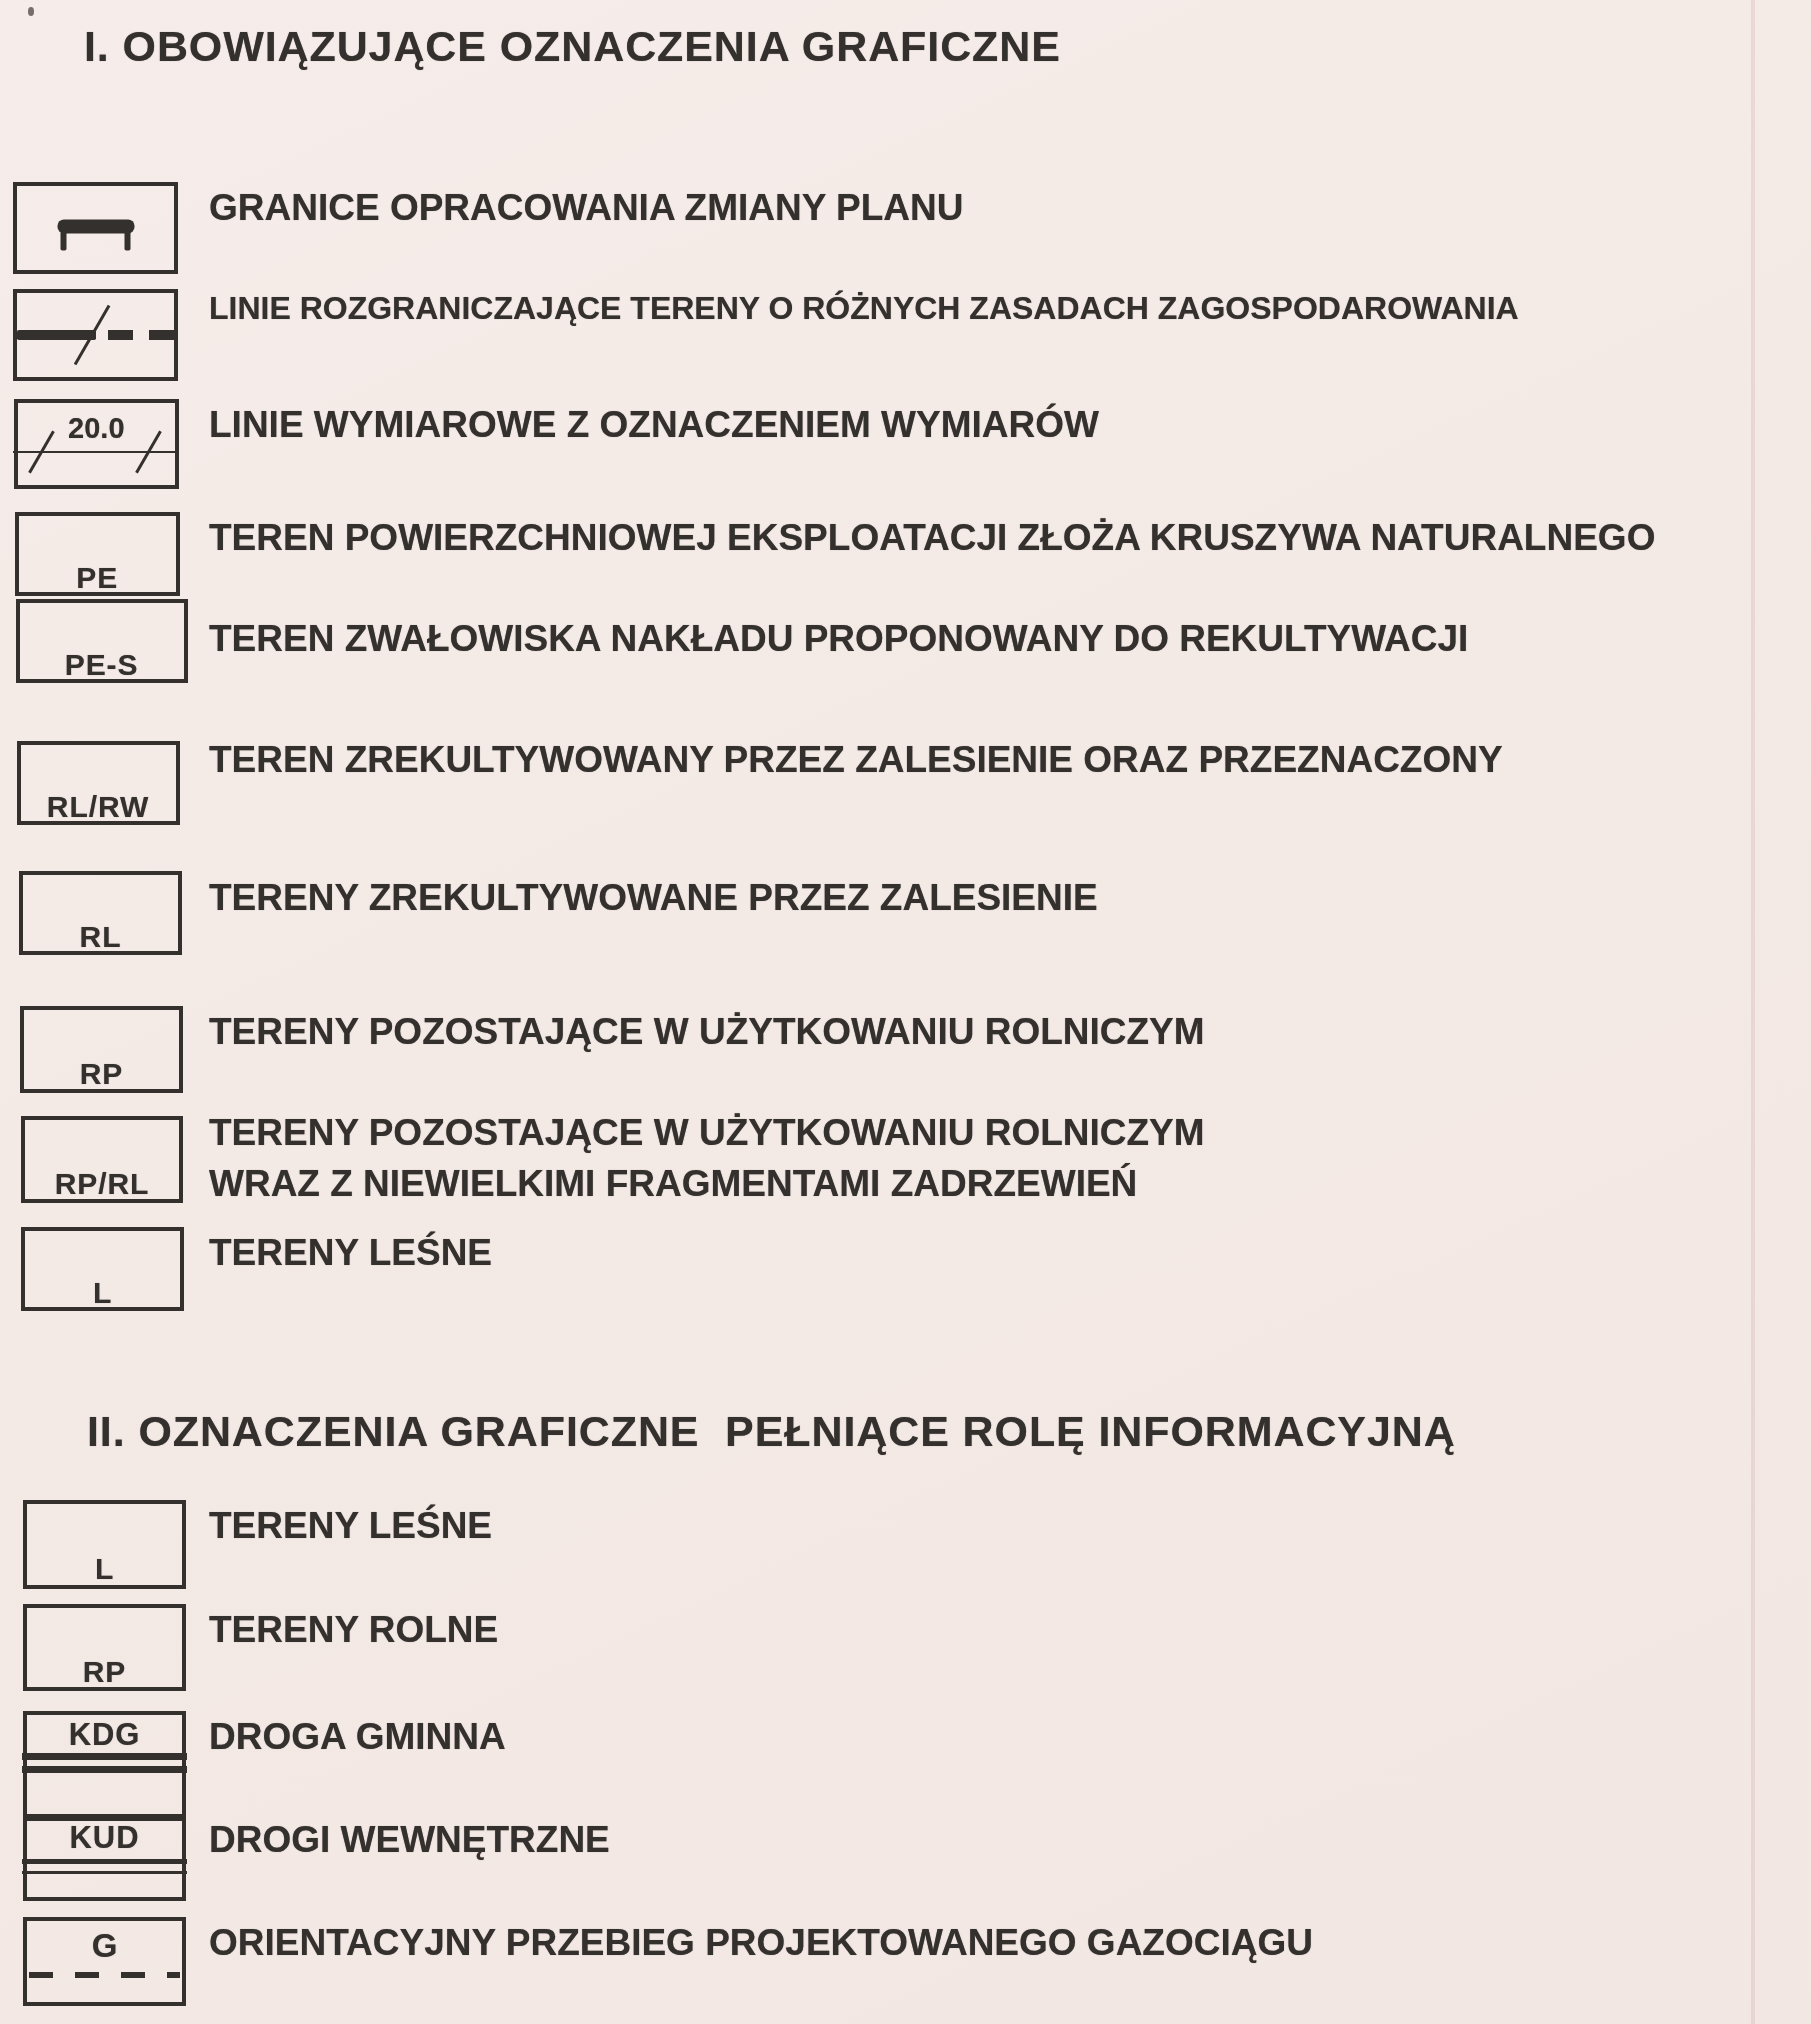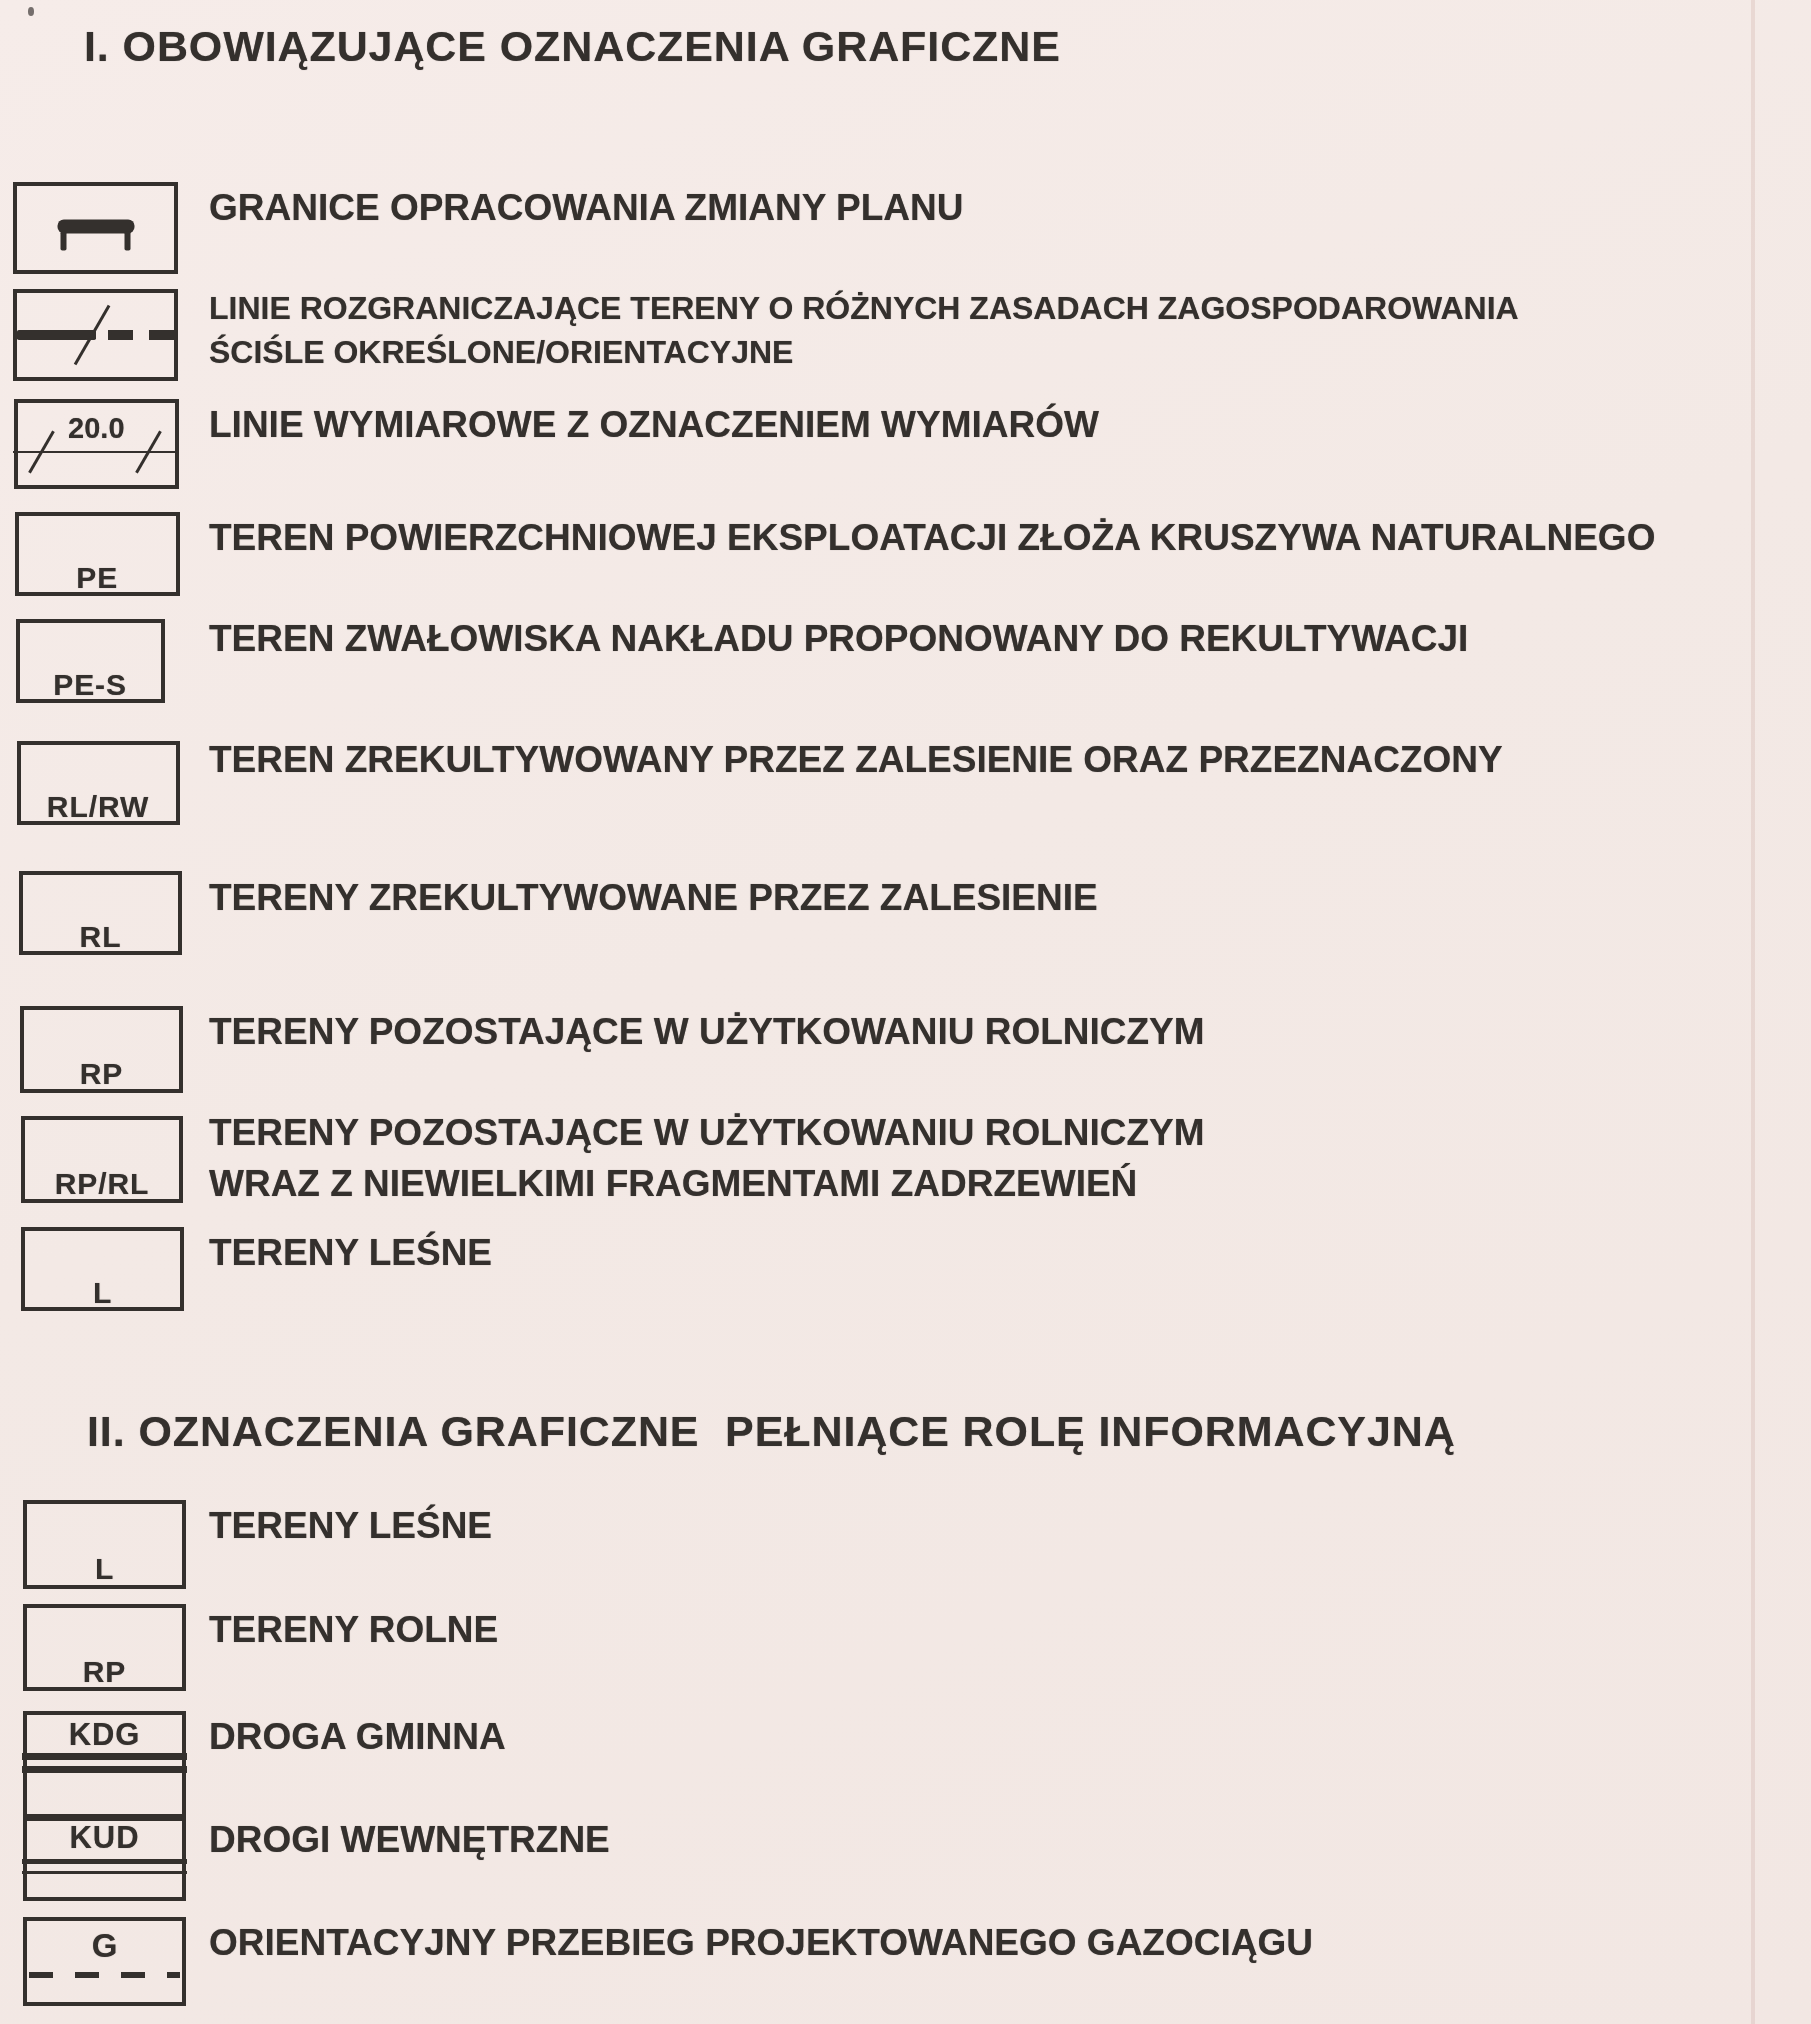--- a/index.html
+++ b/index.html
@@ -91,41 +91,40 @@
     <span>GRANICE OPRACOWANIA ZMIANY PLANU</span>
   </div>
 
   <div class="box" style="left:13px;top:289px;width:165px;height:92px">
     <span class="dl-solid"></span>
     <span class="dl-dash"></span>
     <span class="dl-slash"></span>
   </div>
   <div class="desc small" style="top:286px;height:99px">
     <span>LINIE ROZGRANICZAJĄCE TERENY O RÓŻNYCH ZASADACH ZAGOSPODAROWANIA</span>
-    <span>ŚCIŚLE OKREŚLONE/ORIENTACYJNE</span>
   </div>
 
   <div class="box" style="left:13.8px;top:399px;width:165px;height:90px">
     <span class="dim-line"></span>
     <span class="dim-tick t1"></span>
     <span class="dim-tick t2"></span>
     <span class="dim-value">20.0</span>
   </div>
   <div class="desc" style="top:399px;height:90px">
     <span>LINIE WYMIAROWE Z OZNACZENIEM WYMIARÓW</span>
   </div>
 
   <div class="box" style="left:14.7px;top:512px;width:165px;height:84px">
     <span class="code">PE</span>
   </div>
   <div class="desc" style="top:512px;height:84px">
     <span>TEREN POWIERZCHNIOWEJ EKSPLOATACJI ZŁOŻA KRUSZYWA NATURALNEGO</span>
   </div>
 
-  <div class="box" style="left:15.6px;top:619px;width:149px;height:84px">
+  <div class="box" style="left:15.6px;top:599px;width:172px;height:84px">
     <span class="code">PE-S</span>
   </div>
   <div class="desc" style="top:613px;height:84px">
     <span>TEREN ZWAŁOWISKA NAKŁADU PROPONOWANY DO REKULTYWACJI</span>
   </div>
 
   <div class="box" style="left:16.5px;top:741px;width:163px;height:84px">
     <span class="code">RL/RW</span>
   </div>
   <div class="desc" style="top:734px;height:103px">

